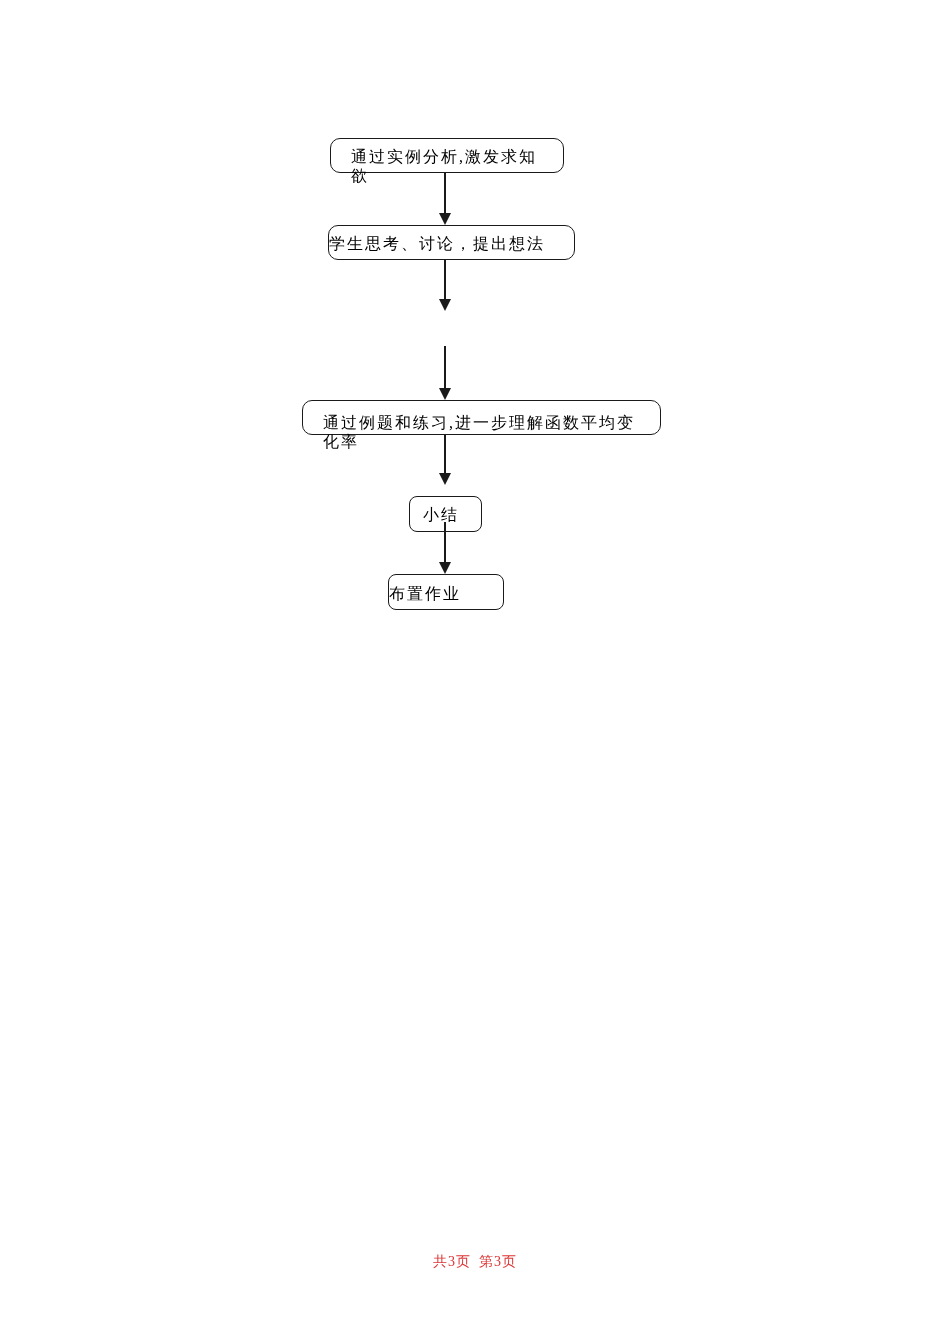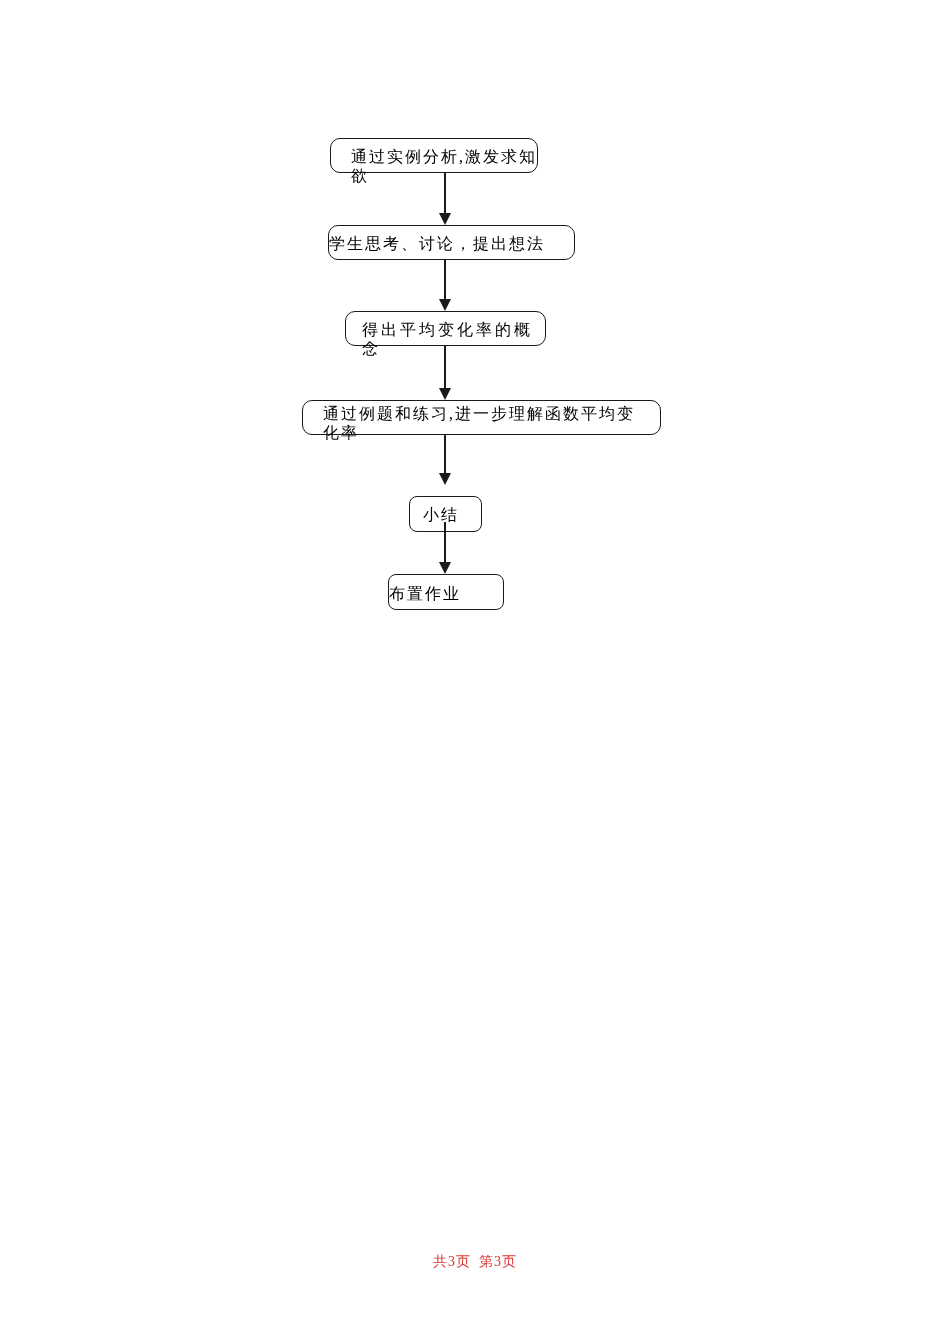--- a/index.html
+++ b/index.html
@@ -29,24 +29,24 @@
     border-radius: 10px;
     background: #ffffff;
     font-size: 16px;
     line-height: 19px;
     letter-spacing: 2px;
     white-space: pre;
     overflow: visible;
     color: #000000;
   }
   
-  .n1 { left: 330px; top: 138px; width: 208px; height: 35px; padding: 8px 0 0 20px; }
+  .n1 { left: 330px; top: 138px; width: 234px; height: 35px; padding: 8px 0 0 20px; }
   .n2 { left: 328px; top: 225px; width: 247px; height: 35px; padding: 8px 0 0 0; }
   .n3 { left: 345px; top: 311px; width: 201px; height: 35px; padding: 8px 0 0 16px; letter-spacing: 3px; }
-  .n4 { left: 302px; top: 400px; width: 359px; height: 35px; padding: 3px 0 0 20px; }
+  .n4 { left: 302px; top: 400px; width: 359px; height: 35px; padding: 12px 0 0 20px; }
   .n5 { left: 409px; top: 496px; width: 73px;  height: 36px; padding: 8px 0 0 13px; border-radius: 8px; }
   .n6 { left: 388px; top: 574px; width: 116px; height: 36px; padding: 9px 0 0 0; border-radius: 8px; }
 
   .arrow {
     position: absolute;
     left: 439px;
     width: 12px;
   }
   .arrow .shaft {
     position: absolute;
@@ -101,22 +101,20 @@
       <div class="head"></div>
     </div>
 
     <div class="node n2">学生思考、讨论，提出想法</div>
 
     <div class="arrow a2">
       <div class="shaft"></div>
       <div class="head"></div>
     </div>
 
-    <div class="node n3">得出平均变化率的概
-念</div>
 
     <div class="arrow a3">
       <div class="shaft"></div>
       <div class="head"></div>
     </div>
 
     <div class="node n4">通过例题和练习,进一步理解函数平均变
 化率</div>
 
     <div class="arrow a4">

